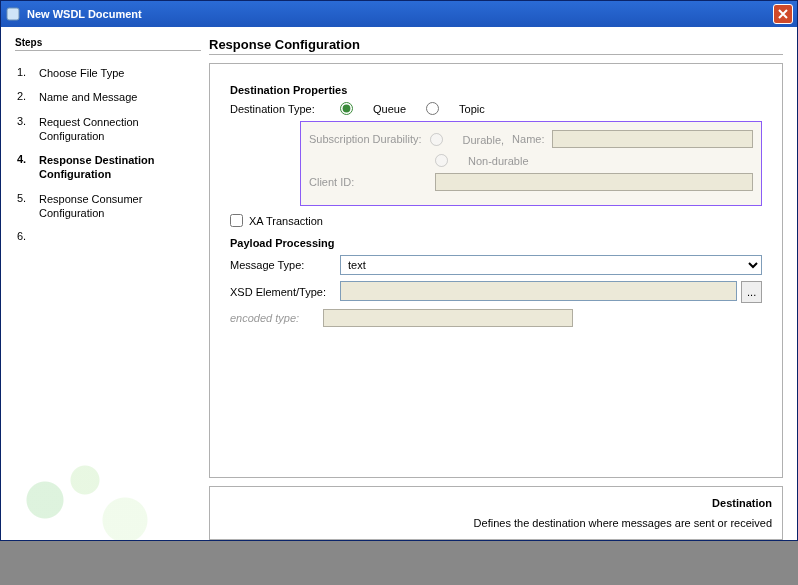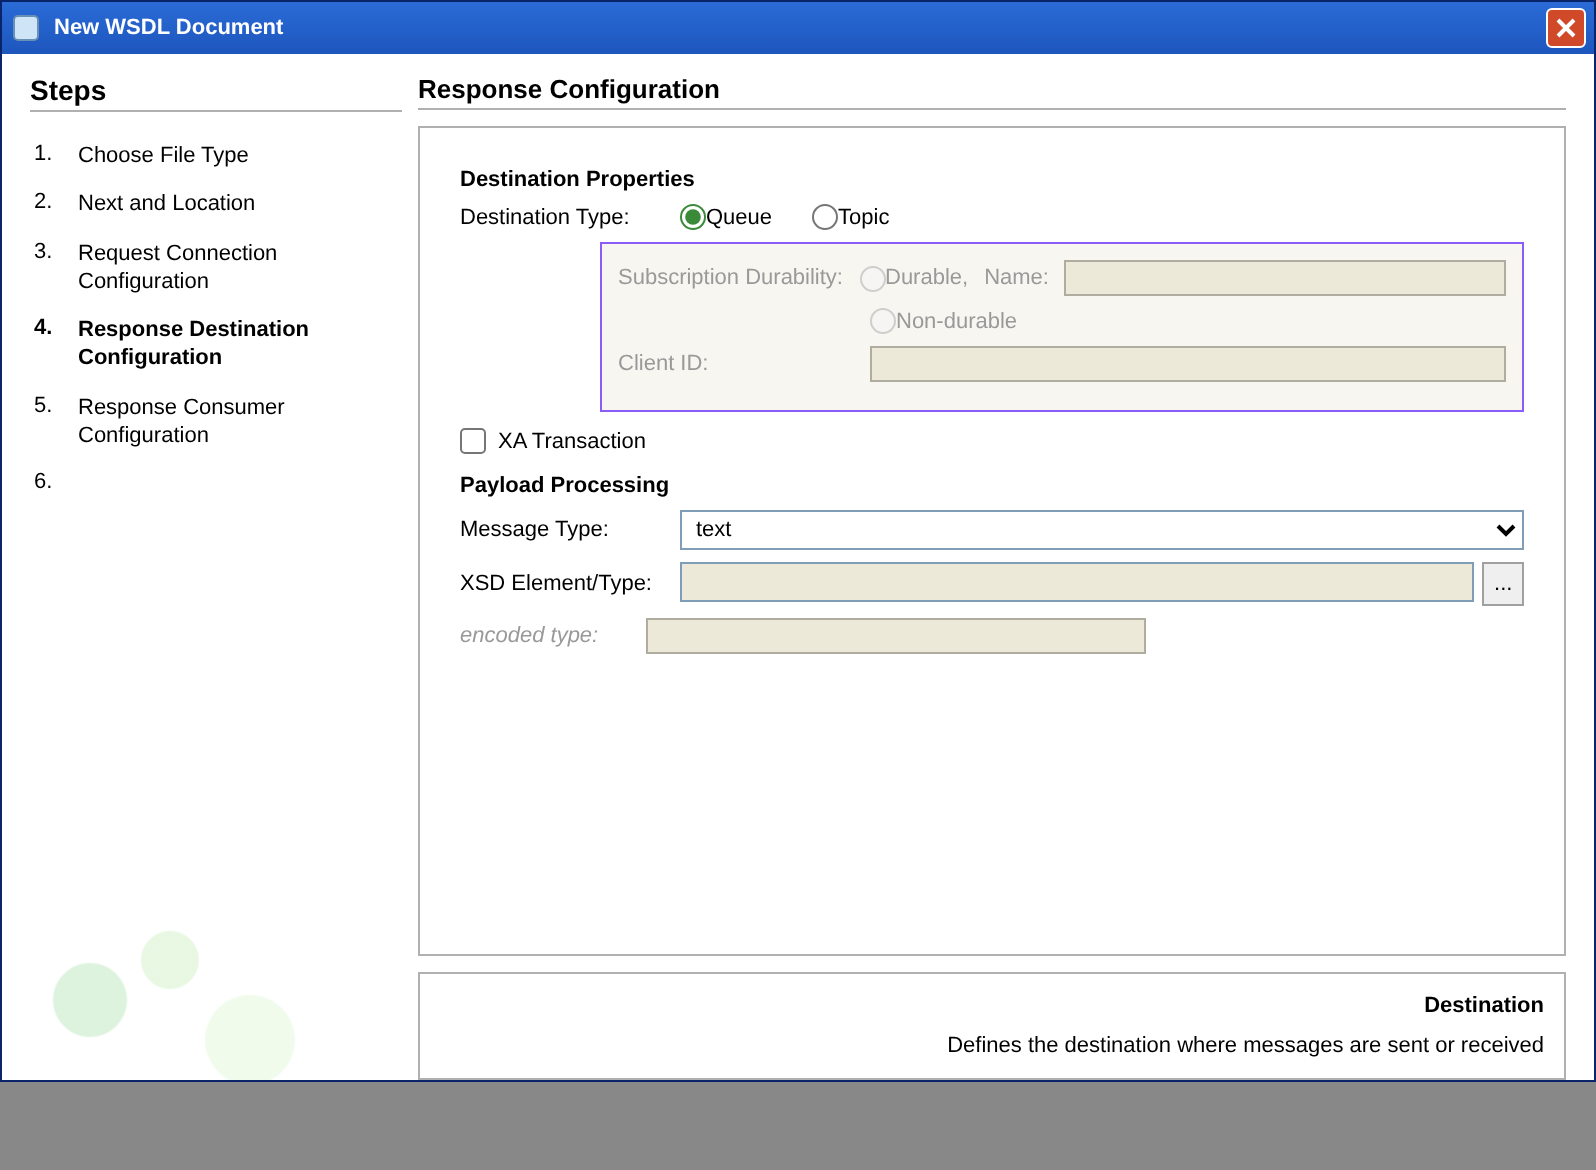--- a/index.html
+++ b/index.html
@@ -5,21 +5,21 @@
 * { box-sizing: border-box; margin: 0; padding: 0; font-family: Tahoma, Arial, sans-serif; font-size: 11px; }
 body { background: #888; width: 798px; height: 585px; overflow: hidden; }
 .window { width: 798px; height: 541px; background: #ece9d8; border: 1px solid #0a246a; display: flex; flex-direction: column; }
 .titlebar { height: 26px; background: linear-gradient(#2a6bd6, #1d56bd); display: flex; align-items: center; padding: 0 4px; color: #fff; font-weight: bold; font-size: 12px; }
 .titlebar .icon { width: 16px; height: 16px; margin-right: 6px; display: inline-flex; align-items: center; justify-content: center; }
 .titlebar .title { flex: 1; }
 .closebtn { width: 20px; height: 20px; background: #d04a2a; border: 1px solid #fff; border-radius: 3px; display: flex; align-items: center; justify-content: center; color: #fff; font-weight: bold; cursor: pointer; }
 .body { flex: 1; background: #fff; display: flex; flex-direction: column; padding: 10px 14px 0 14px; }
 .rowtop { display: flex; gap: 8px; flex: 1; min-height: 0; }
 .sidebar { width: 186px; display: flex; flex-direction: column; }
-.sidebar-title { font-weight: bold; font-size: 14px; padding-bottom: 2px; border-bottom: 1px solid #b0b0b0; margin-bottom: 10px; }
+.sidebar-title { font-weight: bold; font-size: 10px; padding-bottom: 2px; border-bottom: 1px solid #b0b0b0; margin-bottom: 10px; }
 .steps { list-style: none; }
 .steps li { display: flex; padding: 5px 2px; }
 .steps li .num { width: 22px; }
 .steps li .lbl { flex: 1; line-height: 1.3; }
 .steps li.active { font-weight: bold; }
 .decor { margin-top: auto; height: 100px; background:
   radial-gradient(circle at 30px 60px, rgba(160,220,160,0.35) 18px, transparent 19px),
   radial-gradient(circle at 70px 40px, rgba(180,230,160,0.3) 14px, transparent 15px),
   radial-gradient(circle at 110px 80px, rgba(200,240,180,0.25) 22px, transparent 23px);
 }
@@ -27,21 +27,21 @@
 .main-title { font-weight: bold; font-size: 13px; padding-bottom: 2px; border-bottom: 1px solid #b0b0b0; margin-bottom: 8px; }
 .content { flex: 1; border: 1px solid #b0b0b0; padding: 20px; overflow: auto; display: flex; flex-direction: column; gap: 10px; }
 .group { }
 .group-title { font-weight: bold; margin-bottom: 6px; }
 .formrow { display: flex; align-items: center; margin-bottom: 6px; }
 .formrow .flabel { width: 110px; text-align: left; padding-right: 6px; }
 .formrow .fcontrol { flex: 1; }
 input[type=text].ti, select.ti { width: 100%; height: 20px; border: 1px solid #7f9db9; padding: 1px 3px; background: #fff; }
 input[type=text].ti[disabled], select.ti[disabled] { background: #ece9d8; color: #888; }
 .radio-row { display: flex; align-items: center; gap: 20px; }
-.radio { display: inline-flex; align-items: center; gap: 0; }
+.radio { display: inline-flex; align-items: flex-end; gap: 20px; }
 .radio input { accent-color: #3a8a3a; }
 .durbox { border: 1px solid #8b5cf6; background: #f8f6f0; padding: 8px; margin-left: 70px; color: #999; }
 .durbox .drow { display: flex; align-items: center; margin-bottom: 6px; gap: 8px; }
 .durbox .dlabel { }
 .durbox input[type=text] { background: #ece9d8; border: 1px solid #b0ada0; height: 18px; }
 .checkbox-row { display: flex; align-items: center; gap: 6px; margin-top: 8px; }
 .checkbox-row input { accent-color: #3a8a3a; }
 .browse-btn { width: 22px; height: 22px; border: 1px solid #a0a0a0; background: #efefef; display: flex; align-items: center; justify-content: center; cursor: pointer; margin-left: 4px; }
 .encoded-row { display: flex; align-items: center; justify-content: flex-start; gap: 24px; margin-top: 4px; }
 .encoded-row .elabel { color: #999; font-style: italic; }
@@ -73,21 +73,21 @@
     <div class="rowtop">
       <div class="sidebar">
         <div class="sidebar-title">Steps</div>
         <ol class="steps">
           <li>
               <span class="num">1.</span>
               <span class="lbl">Choose File Type</span>
             </li>
           <li>
               <span class="num">2.</span>
-              <span class="lbl">Next and Location</span>
+              <span class="lbl">Name and Message</span>
             </li>
           <li>
               <span class="num">3.</span>
               <span class="lbl">Request Connection Configuration</span>
             </li>
           <li class="active">
               <span class="num">4.</span>
               <span class="lbl">Response Destination Configuration</span>
             </li>
           <li>

